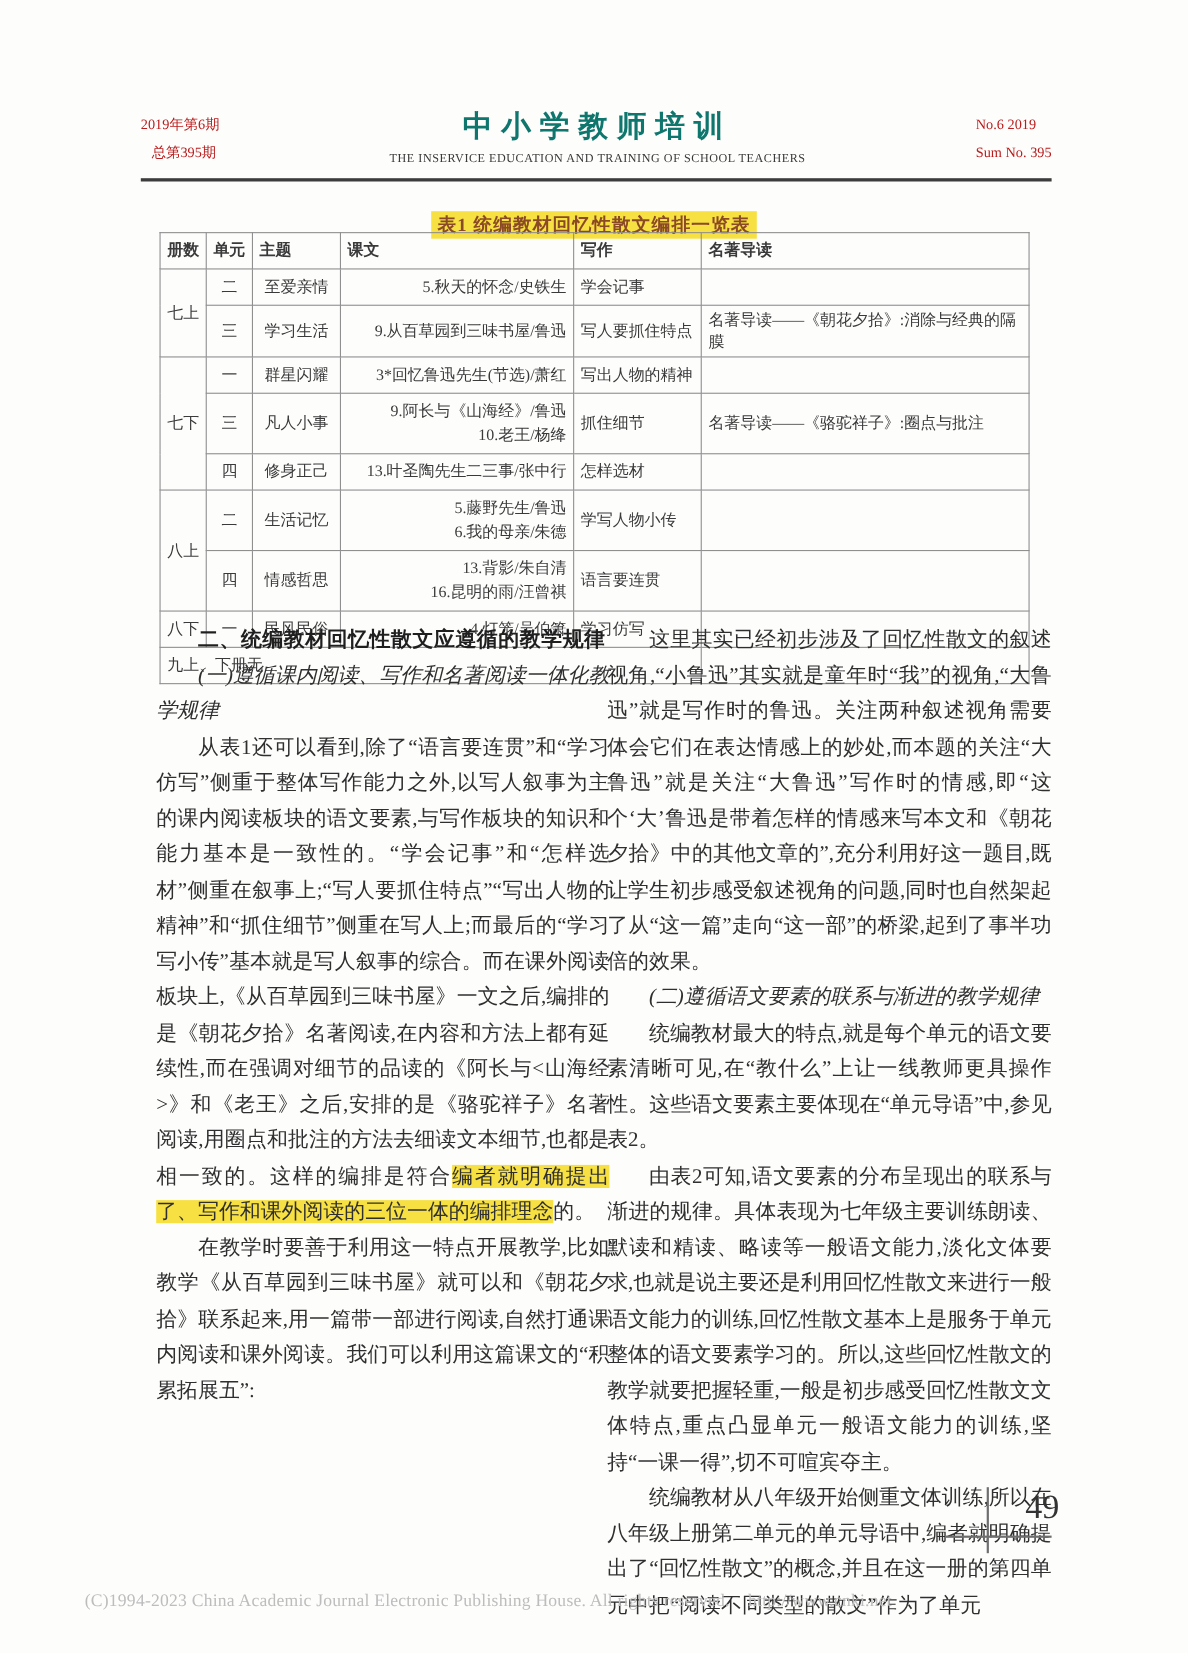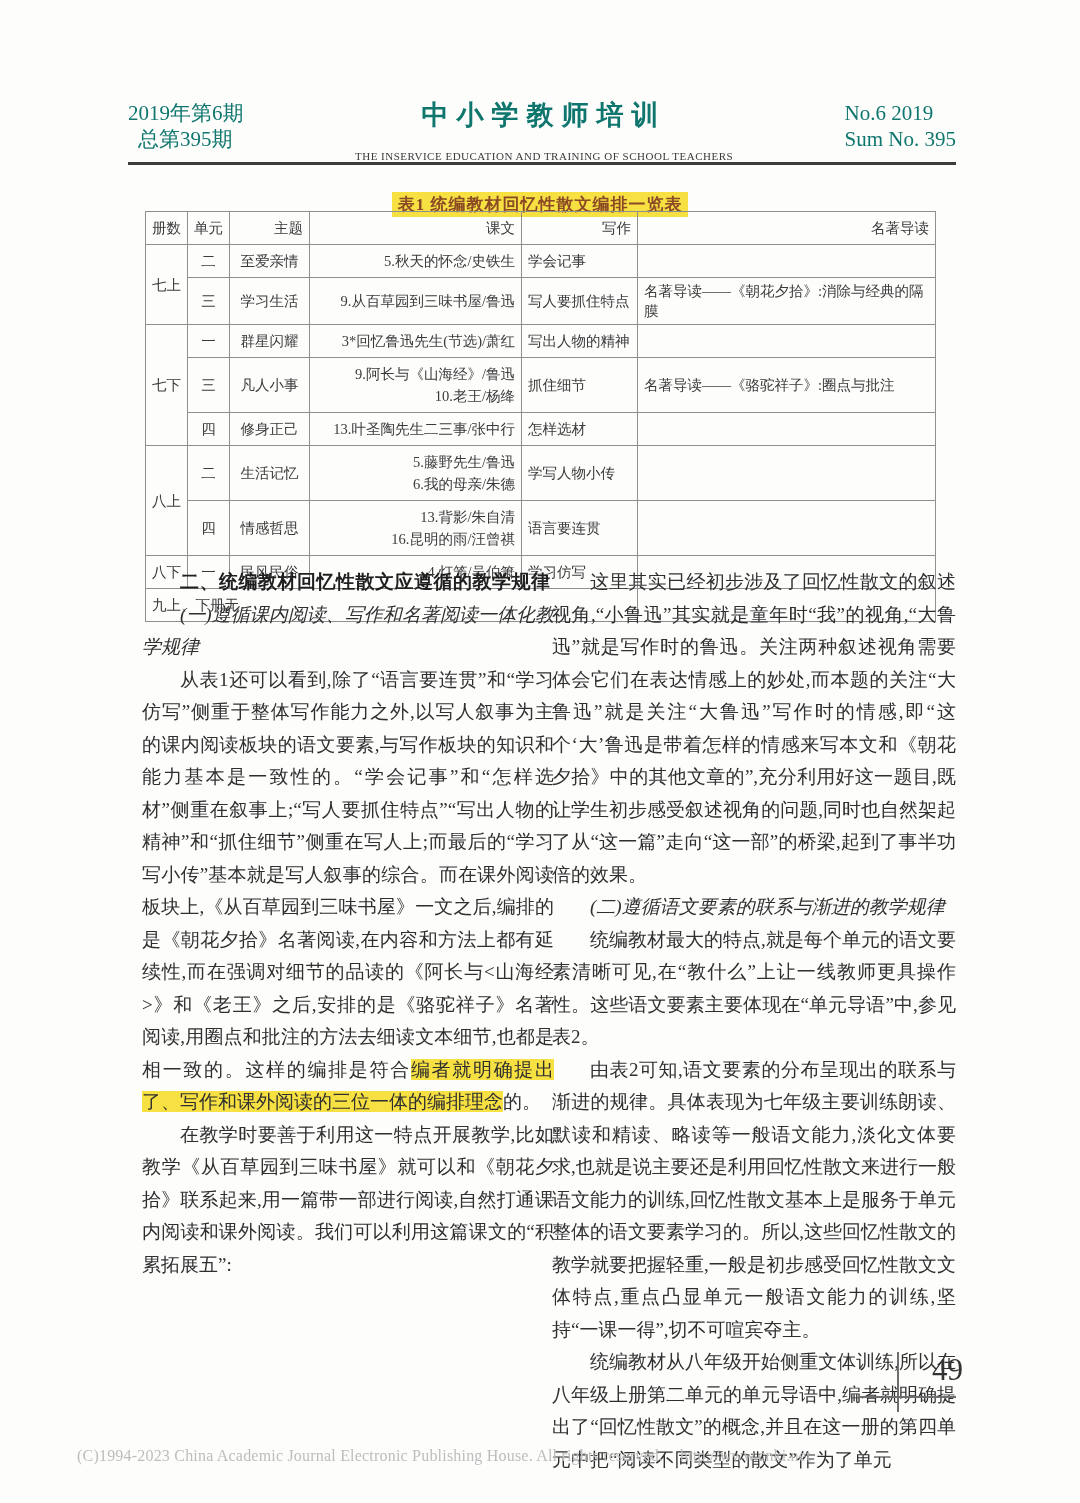--- a/index.html
+++ b/index.html
@@ -12,41 +12,41 @@
   body{
     width:1080px;height:1503px;position:relative;
     background:#fdfdfc;
     font-family:"Liberation Serif","DejaVu Serif",serif;
     color:var(--ink);
   }
   .page{position:absolute;inset:0;}
 
   
   .jheader{position:absolute;left:128px;top:100px;width:828px;display:flex;justify-content:space-between;align-items:flex-start;}
-  .jh-left,.jh-right{font-size:21px;line-height:26px;white-space:nowrap;color:#0f766e;}
+  .jh-left,.jh-right{font-size:13px;line-height:26px;white-space:nowrap;color:#b91c1c;}
   .jh-left .l2{padding-left:10px;}
   .jh-center{text-align:center;flex:1;margin:0 10px;}
   .jh-title{font-size:27px;font-weight:bold;letter-spacing:8px;line-height:30px;color:#0f766e;}
-  .jh-sub{font-size:11px;letter-spacing:.5px;margin-top:20px;color:#3a3a3a;white-space:nowrap;}
+  .jh-sub{font-size:11px;letter-spacing:.5px;margin-top:8px;color:#3a3a3a;white-space:nowrap;}
   .jh-rule{position:absolute;left:128px;top:162px;width:828px;height:3px;background:#3c3c3c;}
 
   
   .tbl-title-wrap{position:absolute;left:145px;top:192px;width:790px;text-align:center;}
   .tbl-title{display:inline-block;background:var(--hl);color:var(--title-red);font-weight:bold;font-size:17px;padding:1px 6px;letter-spacing:1px;}
   table.t1{
     position:absolute;left:145px;top:211px;width:790px;
     border-collapse:collapse;table-layout:fixed;
     font-size:14.5px;color:#3a3a3a;
   }
   table.t1 th,table.t1 td{
     border:1px solid var(--line);
     padding:3px 6px;line-height:20px;
     overflow:hidden;
   }
-  table.t1 th{font-weight:400;text-align:right;height:26px;}
+  table.t1 th{font-weight:700;text-align:left;height:26px;}
   td.c-center{text-align:center;}
   td.c-left{text-align:left;}
   col.w-vol{width:42px;}col.w-unit{width:42px;}col.w-theme{width:80px;}
   col.w-course{width:212px;}col.w-writing{width:116px;}col.w-reading{width:298px;}
   tr.single td{height:26px;}
   tr.double td{height:48px;}
   .course-line{line-height:22px;text-align:right;}
 
   
   .col{position:absolute;top:566px;font-size:19px;line-height:32.5px;text-align:justify;}

